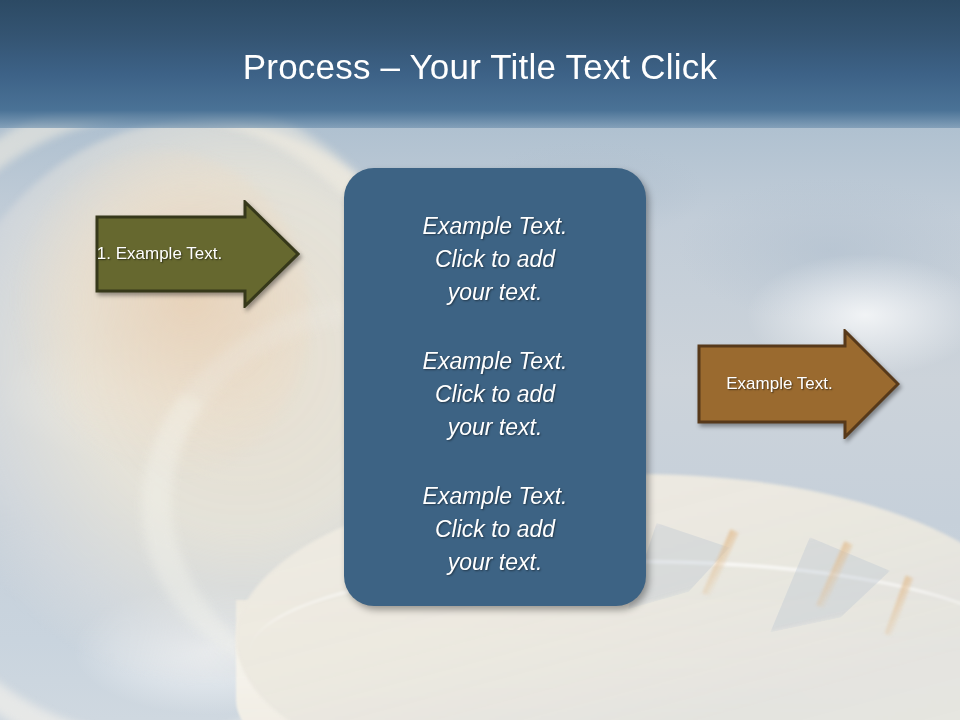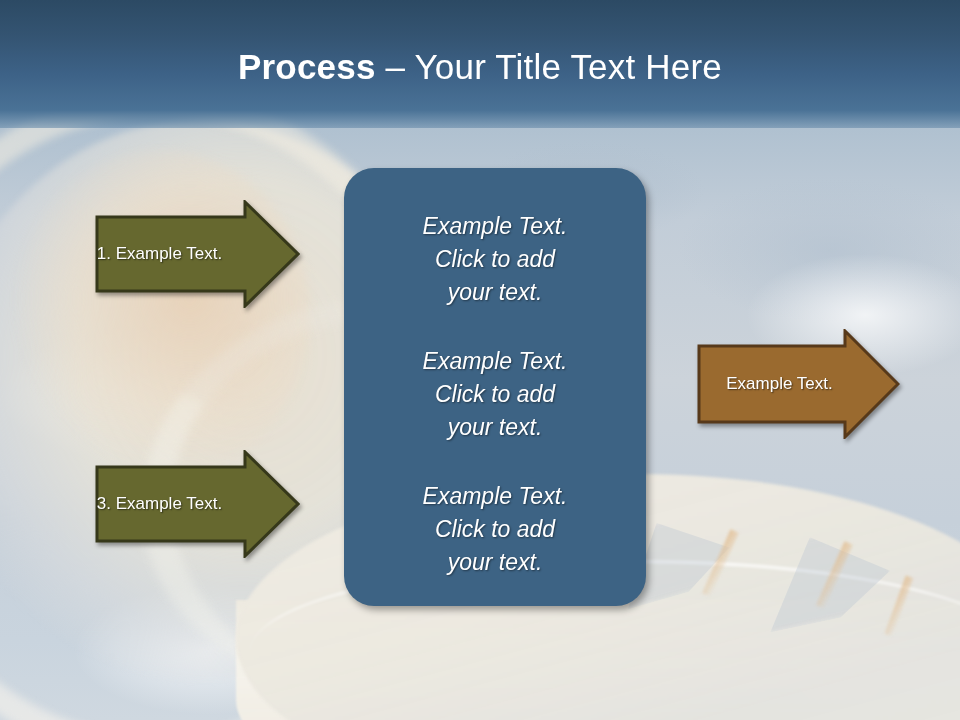--- a/index.html
+++ b/index.html
@@ -158,21 +158,21 @@
     left: 0;
     top: 46px;
     width: 960px;
     text-align: center;
     color: #ffffff;
     font-size: 35px;
     line-height: 42px;
     letter-spacing: 0.2px;
     white-space: pre;
   }
-  .banner-title .bold { font-weight: bold; }
+  .banner-title .bold { font-weight: normal; }
 
   
   .arrow {
     position: absolute;
     display: flex;
     align-items: center;
     justify-content: center;
     color: #ffffff;
     font-size: 17px;
     text-shadow: 1px 1px 1.5px rgba(0,0,0,0.55);
@@ -249,36 +249,30 @@
   <div class="cyl-top"></div>
   <div class="cyl-rim"></div>
 
   <div class="facet" style="left:615px; top:520px; width:115px; height:75px; transform:rotate(-16deg); clip-path:polygon(0 100%, 45% 0, 100% 58%, 55% 100%);"></div>
   <div class="facet" style="left:760px; top:535px; width:130px; height:85px; transform:rotate(-12deg); clip-path:polygon(0 100%, 45% 0, 100% 58%, 55% 100%);"></div>
   <div class="facet-edge" style="left:716px; top:528px; width:9px; height:70px; transform:rotate(24deg);"></div>
   <div class="facet-edge" style="left:830px; top:540px; width:9px; height:70px; transform:rotate(24deg);"></div>
   <div class="facet-edge" style="left:895px; top:575px; width:8px; height:62px; transform:rotate(20deg);"></div>
 
   <div class="banner"></div>
-  <div class="banner-title"><span class="bold">Process</span><span> – Your Title Text Here</span></div>
+  <div class="banner-title"><span class="bold">Process</span><span> – Your Title Text Click</span></div>
 
   <div class="arrow green" style="left:95px; top:200px; width:205px; height:108px;">
     <svg class="shape" viewBox="0 0 205 108" preserveAspectRatio="none">
       <polygon points="2,17 150,17 150,2 203,54 150,106 150,91 2,91" fill="#66682f" stroke="#36381a" stroke-width="3" stroke-linejoin="miter"></polygon>
     </svg>
     <span class="label">1. Example Text.</span>
   </div>
 
 
-  <div class="arrow green" style="left:95px; top:450px; width:205px; height:108px;">
-    <svg class="shape" viewBox="0 0 205 108" preserveAspectRatio="none">
-      <polygon points="2,17 150,17 150,2 203,54 150,106 150,91 2,91" fill="#66682f" stroke="#36381a" stroke-width="3" stroke-linejoin="miter"></polygon>
-    </svg>
-    <span class="label">3. Example Text.</span>
-  </div>
 
   <div class="blue-box">
     <div class="blue-box-inner">
       <div class="text-block">Example Text.
 Click  to add
 your text.</div>
       <div class="text-block">Example Text.
 Click  to add
 your text.</div>
       <div class="text-block">Example Text.

